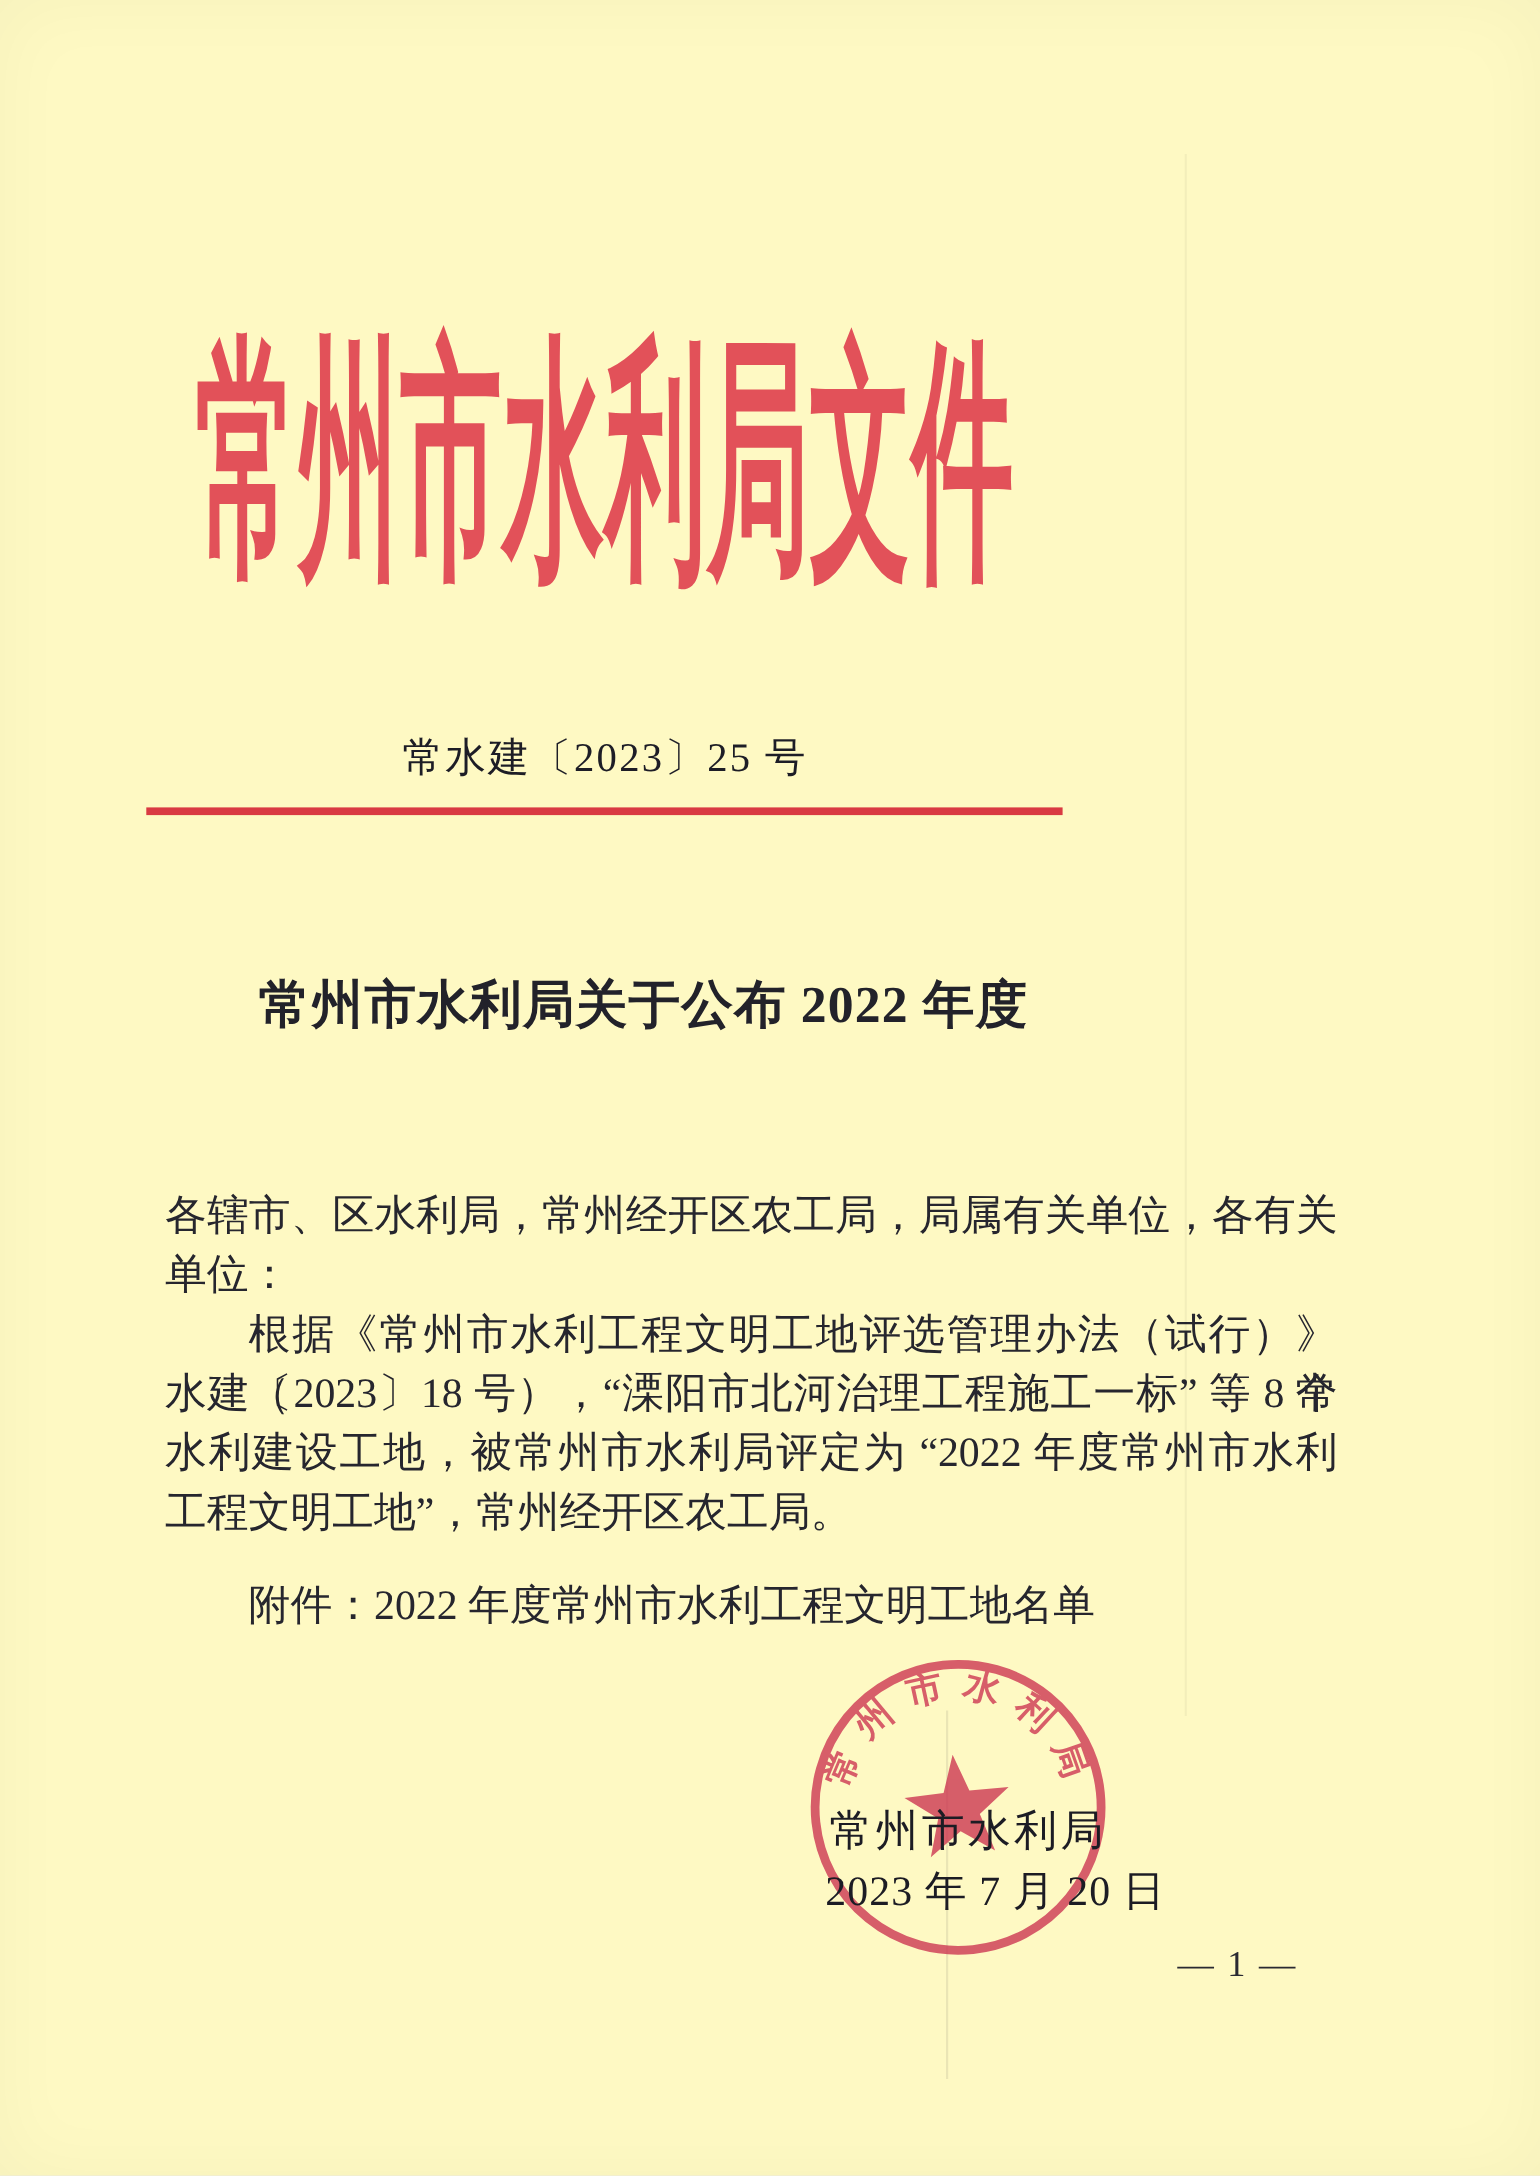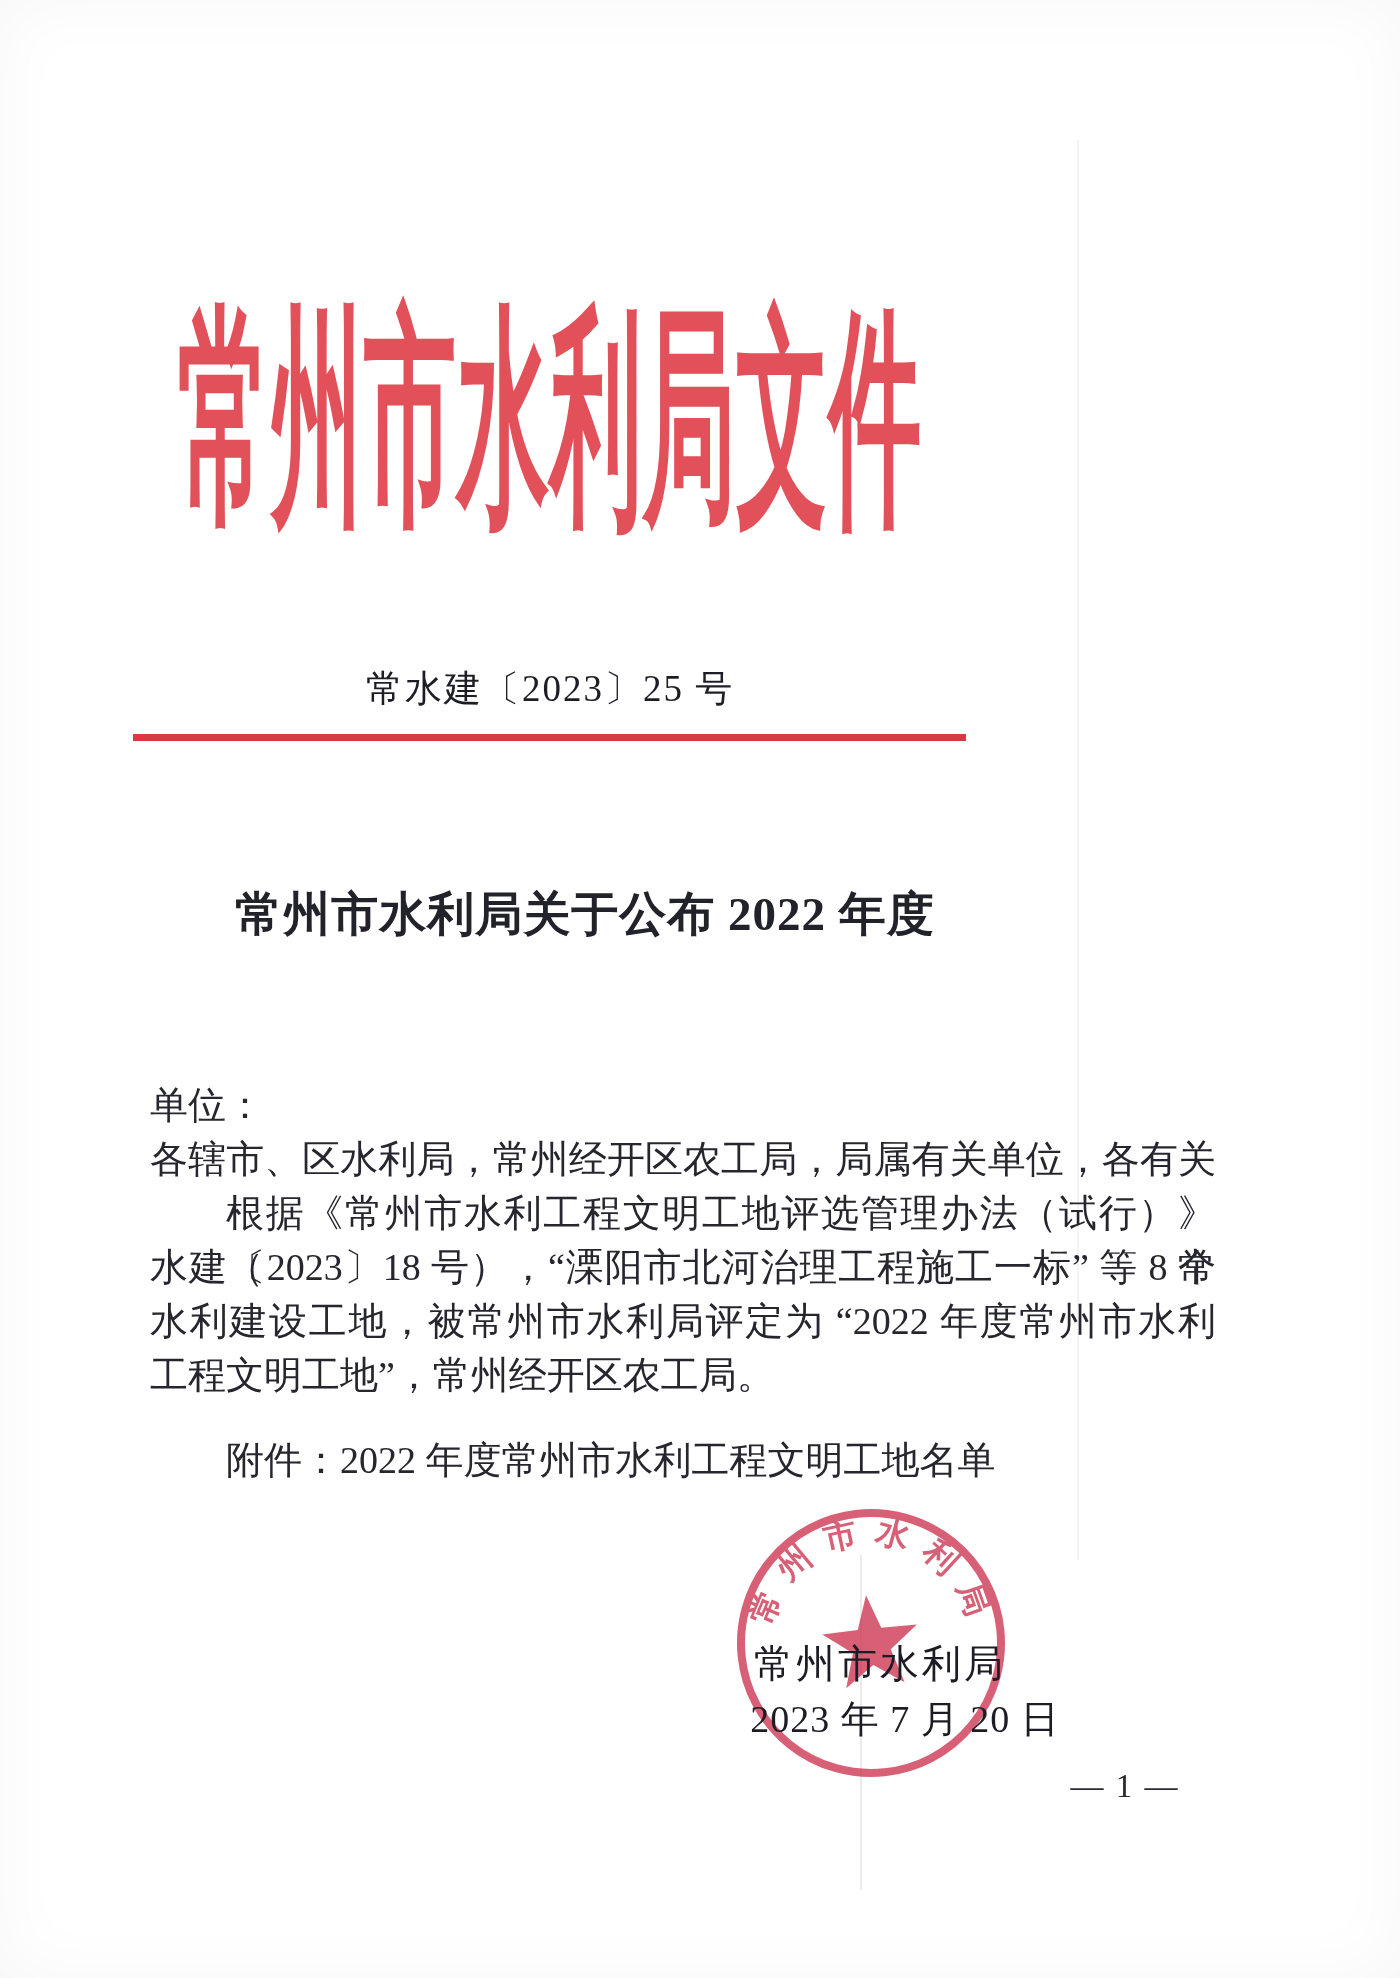--- a/index.html
+++ b/index.html
@@ -1,21 +1,21 @@
 <!DOCTYPE html>
 <html><head>
 <meta charset="utf-8">
 <style>
   html, body { margin: 0; padding: 0; background: #e8e8e8; }
   .page {
     position: relative;
     width: 1400px;
     height: 1978px;
     margin: 0 auto;
-    background: #ffffff;
+    background: #fef9c3;
     overflow: hidden;
     font-family: "Liberation Serif", "DejaVu Serif", serif;
     color: #23232a;
     box-shadow: inset 0 0 70px rgba(0,0,0,0.035);
   }
   .banner {
     position: absolute;
     left: 130px; top: 303px; width: 840px;
     text-align: center;
     font-size: 92px;
@@ -129,22 +129,22 @@
 
   <div class="doc-number">常水建〔2023〕25 号</div>
 
   <div class="red-rule"></div>
 
   <div class="doc-title">
     <div>常州市水利局关于公布 2022 年度</div>
   </div>
 
   <div class="body-block">
+    <div class="body-line fill">各辖市、区水利局，常州经开区农工局，局属有关单位，各有关</div>
     <div class="body-line">单位：</div>
-    <div class="body-line fill">各辖市、区水利局，常州经开区农工局，局属有关单位，各有关</div>
     <div class="body-line fill indent">根据《常州市水利工程文明工地评选管理办法（试行）》（常</div>
     <div class="body-line fill">水建〔2023〕18 号），“溧阳市北河治理工程施工一标” 等 8 个</div>
     <div class="body-line fill">水利建设工地，被常州市水利局评定为 “2022 年度常州市水利</div>
     <div class="body-line">工程文明工地”，常州经开区农工局。</div>
   </div>
 
   <div class="attachment-line">附件：2022 年度常州市水利工程文明工地名单</div>
 
   <svg class="seal" viewBox="0 0 310 310" xmlns="http://www.w3.org/2000/svg" xmlns:xlink="http://www.w3.org/1999/xlink">
     <defs>

